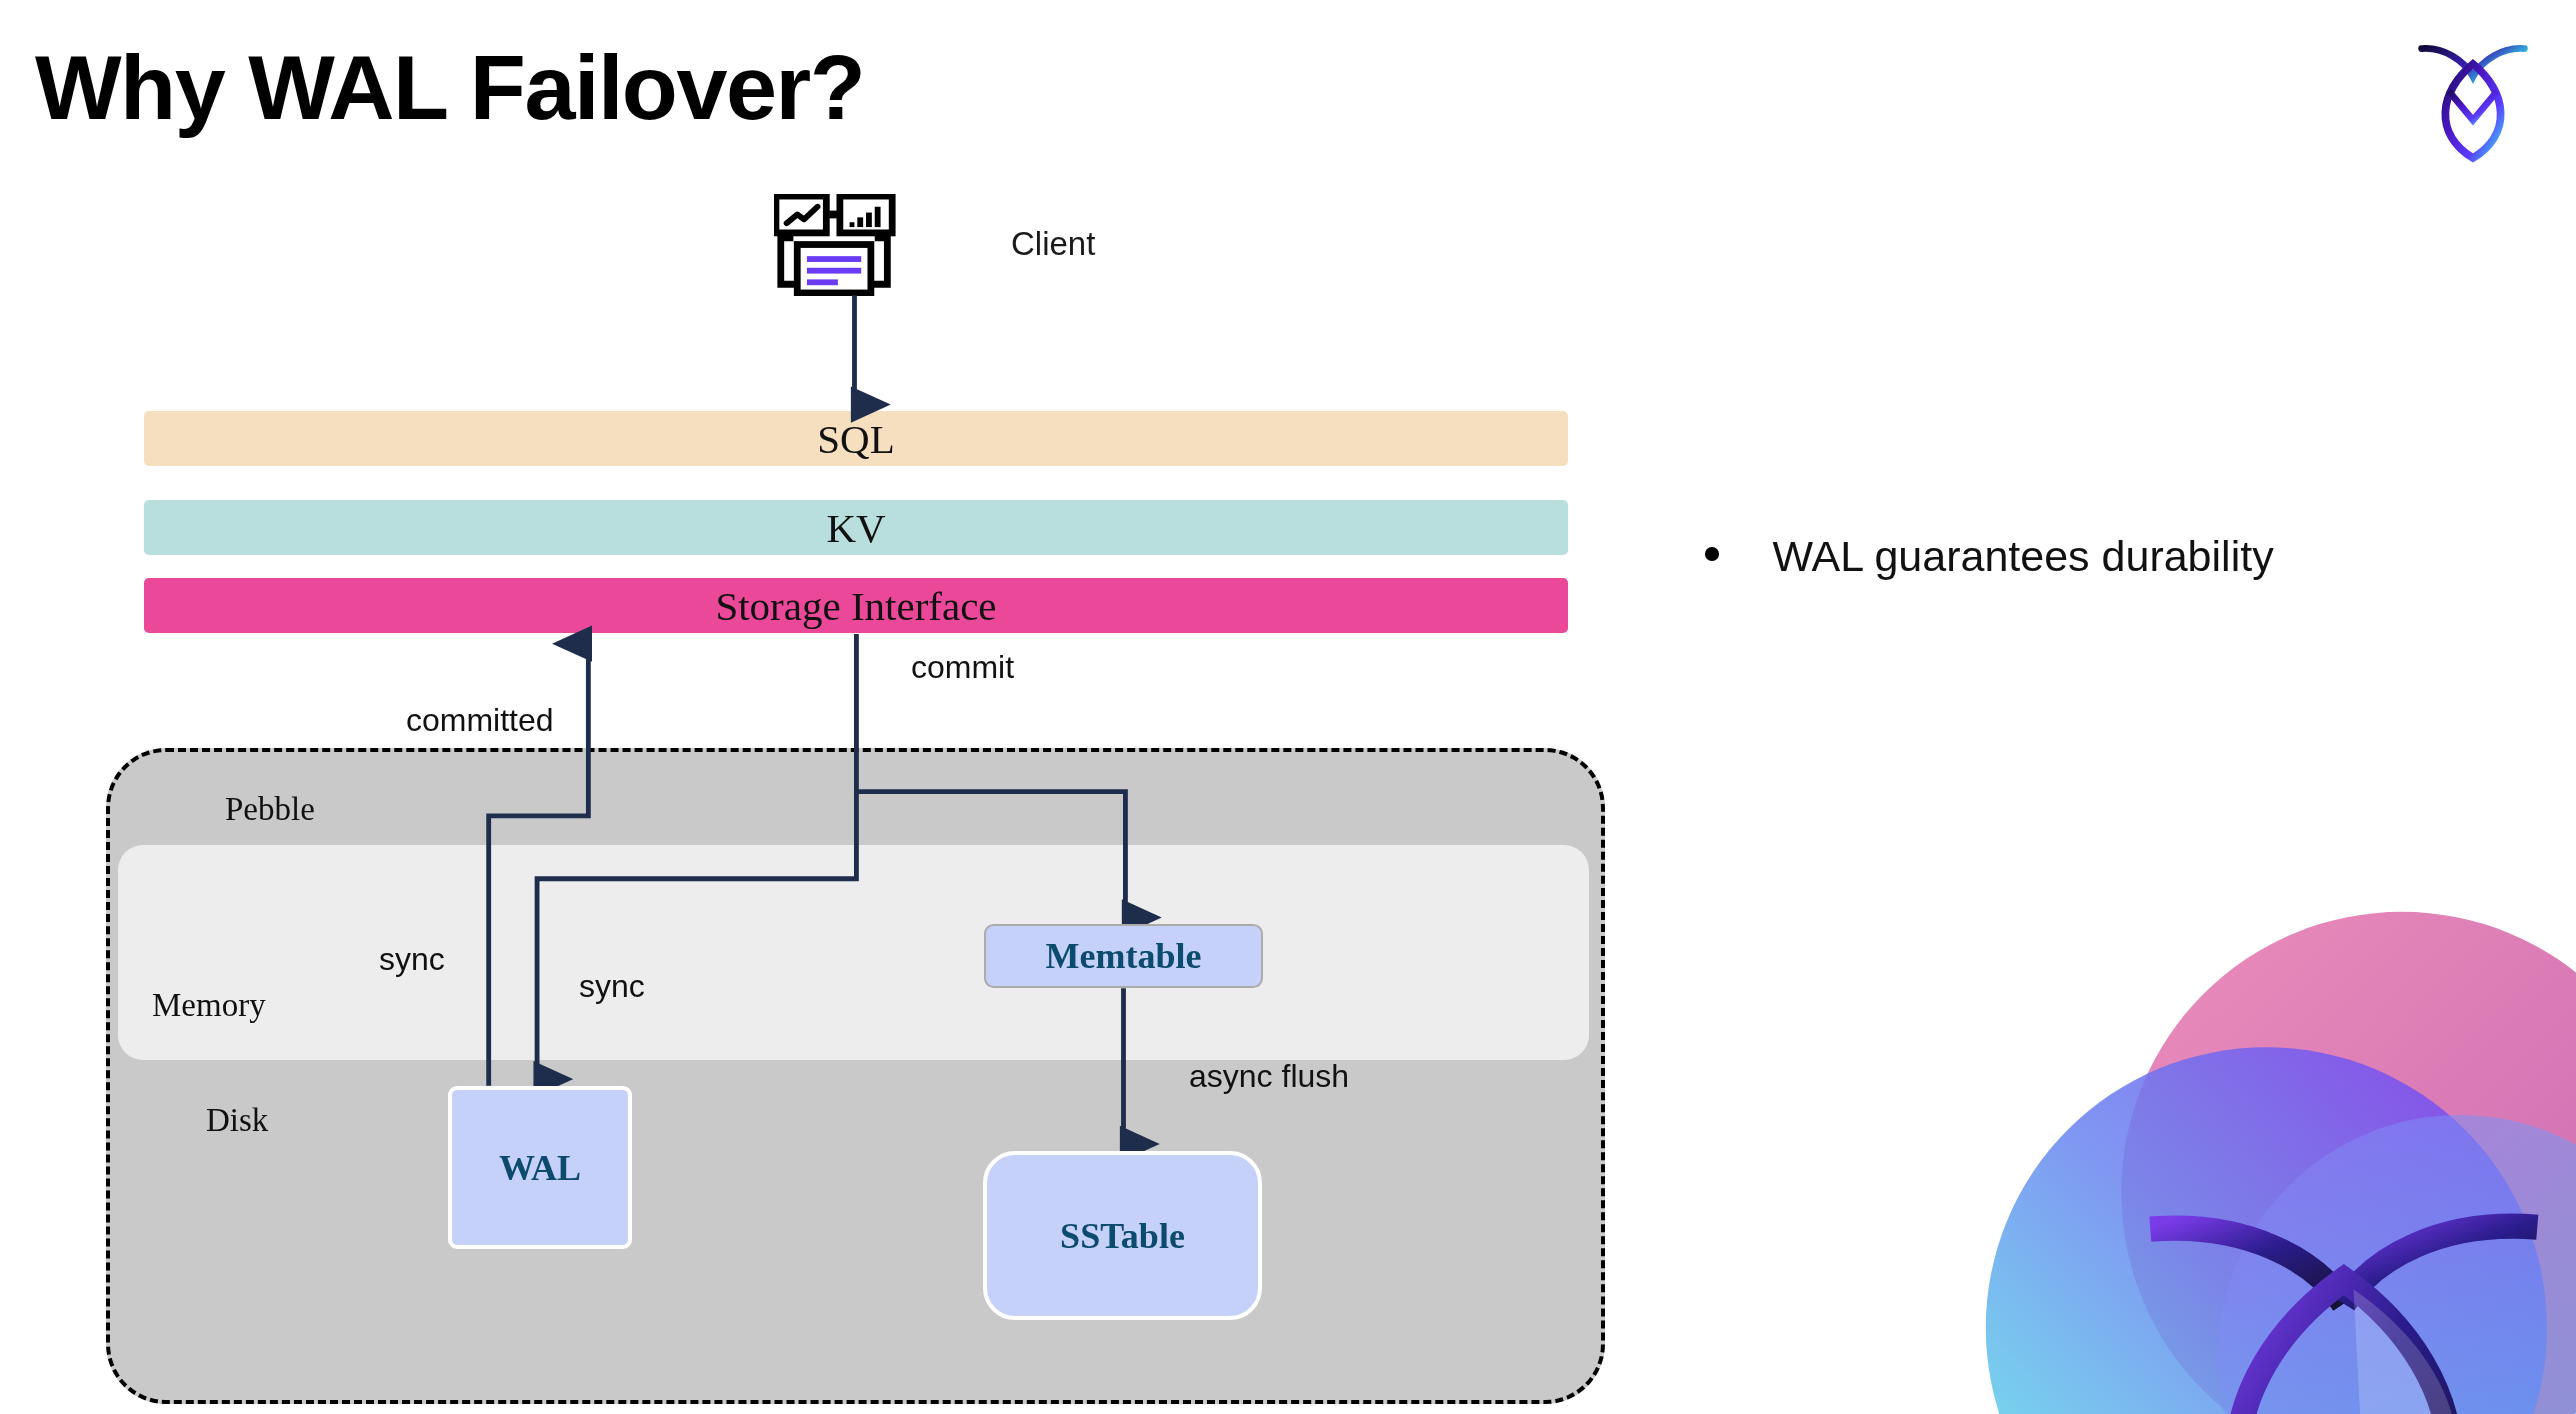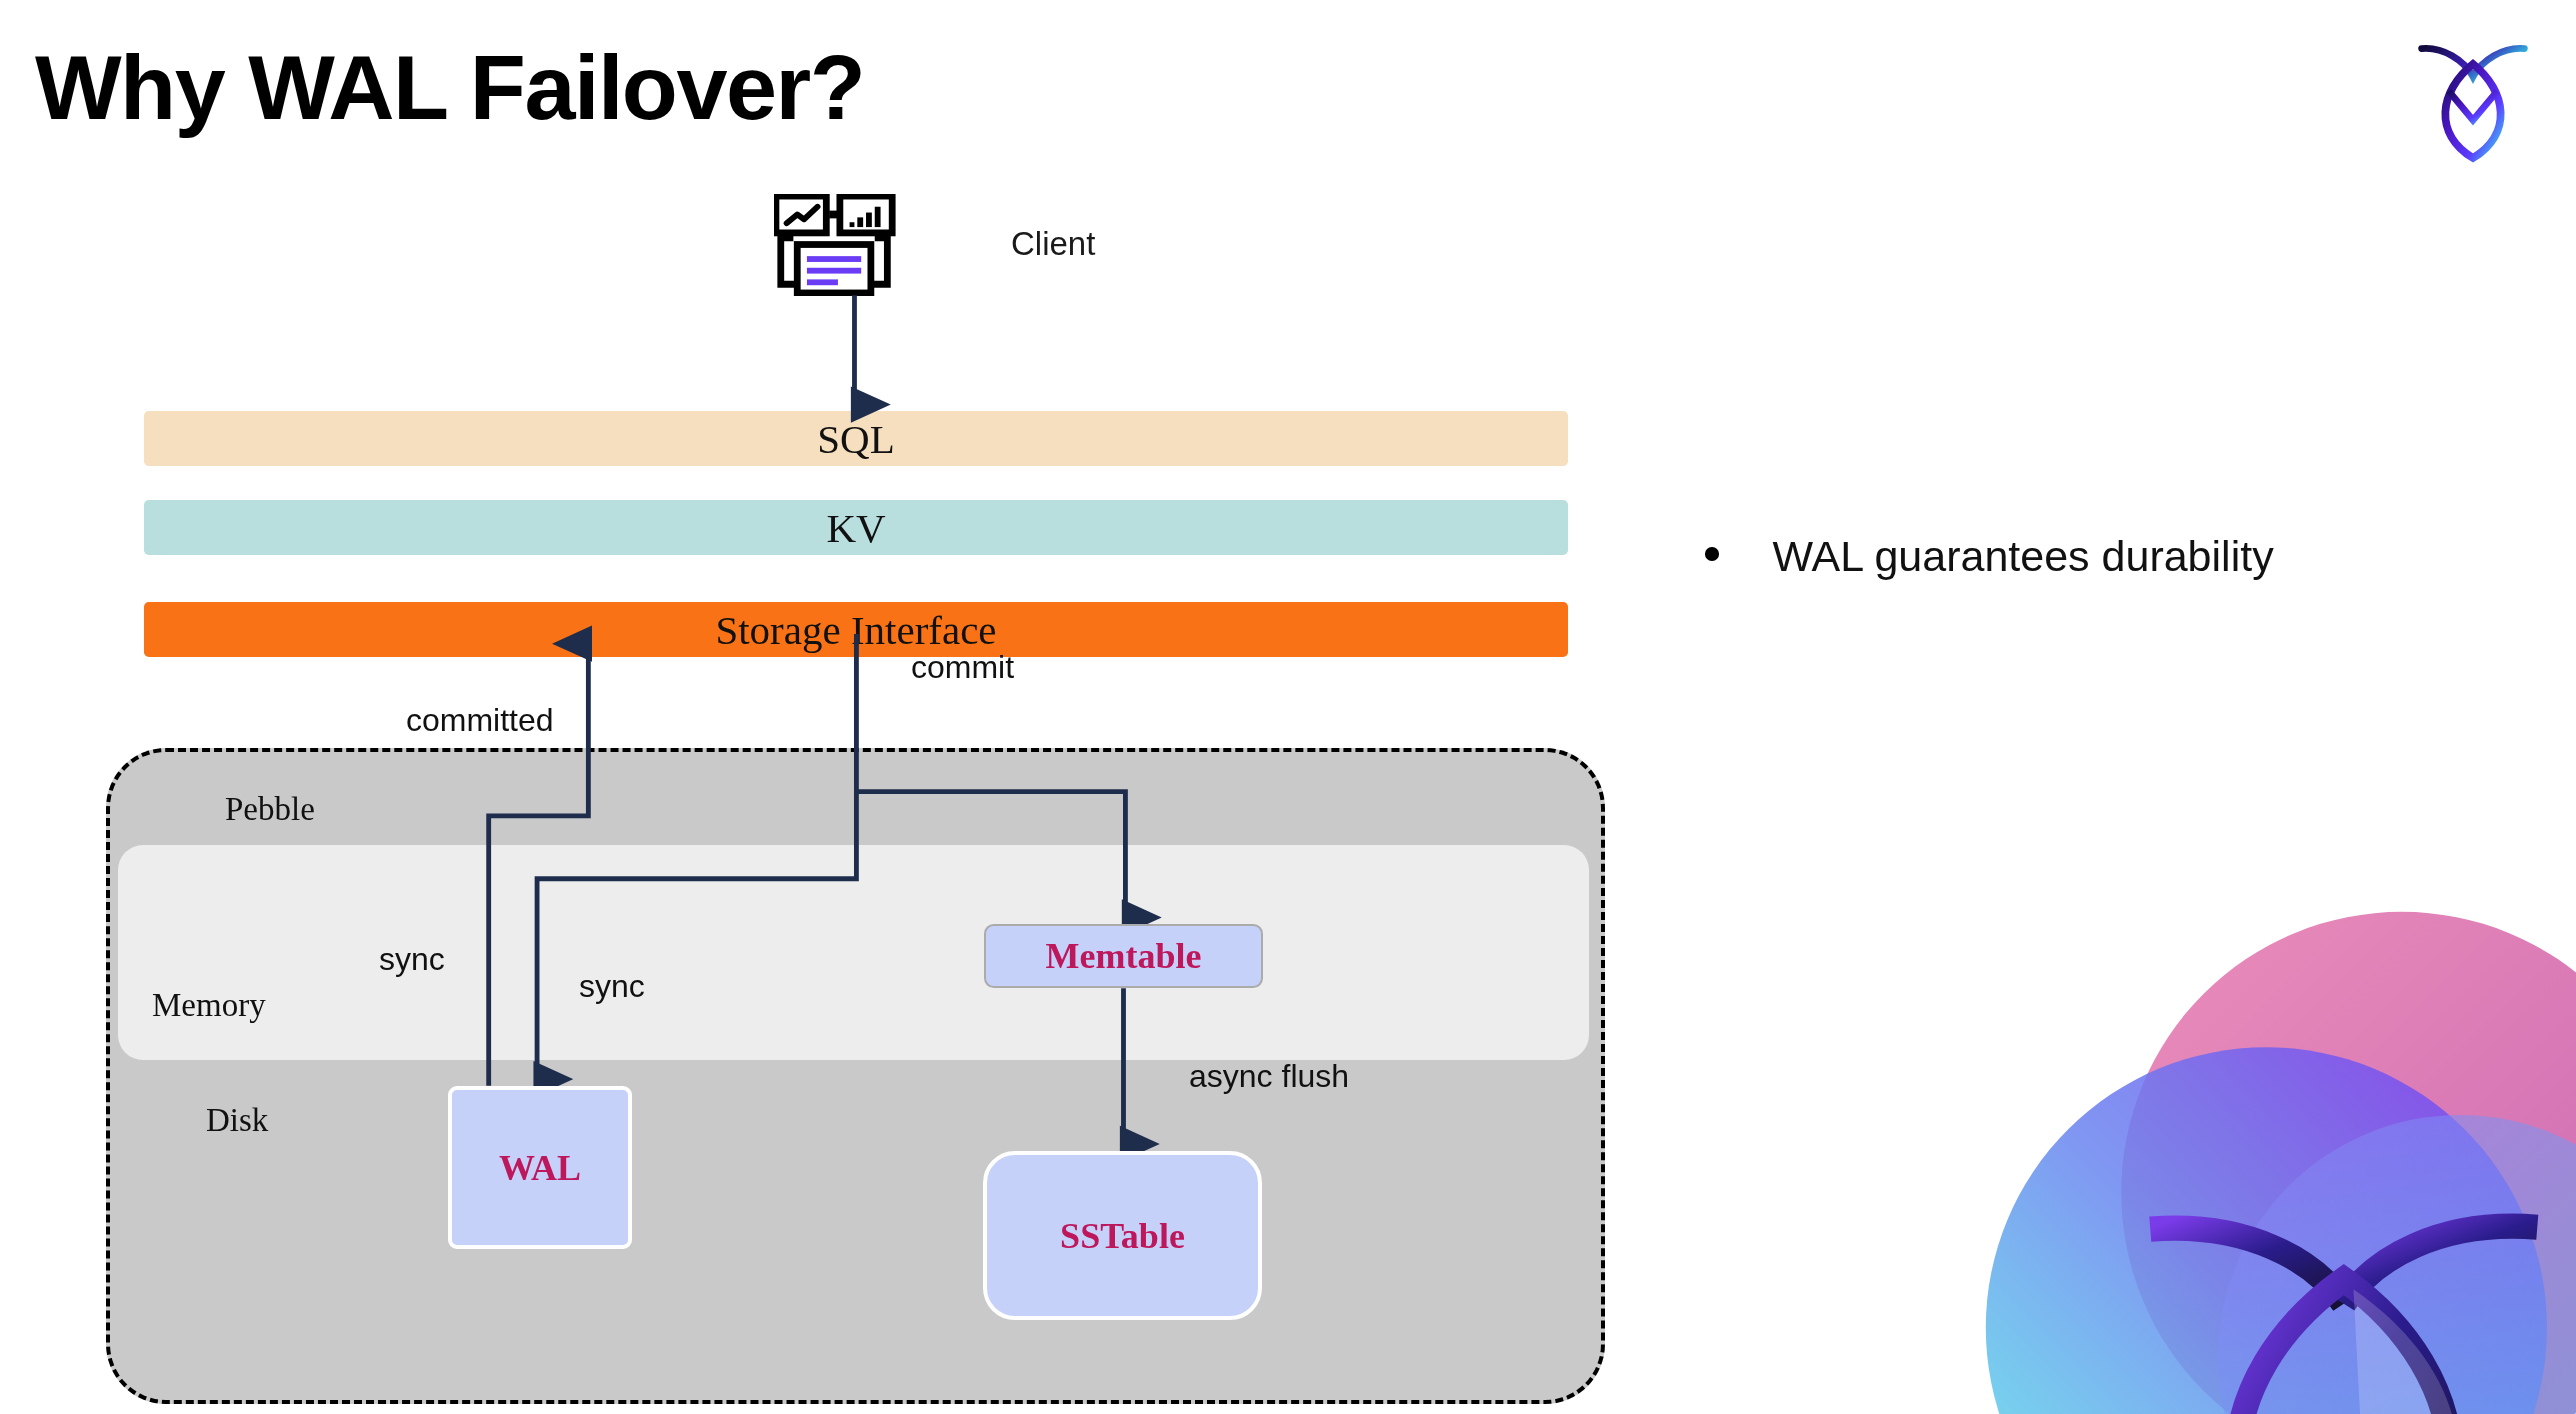--- a/index.html
+++ b/index.html
@@ -28,39 +28,39 @@
   .client-icon{position:absolute;left:774px;top:194px;width:155px;height:102px;}
   .client-label{position:absolute;left:1011px;top:225px;
      font-size:33px;color:#1a1a1a;font-family:"Liberation Sans",sans-serif;}
 
   
   .bar{position:absolute;left:144px;width:1424px;height:55px;border-radius:4.8px;
        display:flex;align-items:center;justify-content:center;
        font-family:"Liberation Serif",serif;font-size:41px;color:#111;}
   .bar-sql{top:411px;background:#F5DFBF;}
   .bar-kv{top:500px;background:#B9DEDE;}
-  .bar-si{top:578px;background:#f97316;margin-top:24px;}
+  .bar-si{top:578px;background:#ec4899;}
 
   
   .pebble{position:absolute;left:106px;top:748px;width:1499px;height:656px;
           background:#C9C9C9;border:4.8px dashed #000;border-radius:60px;
           box-sizing:border-box;}
   .memory{position:absolute;left:118px;top:845px;width:1471px;height:215px;
           background:#EDEDED;border-radius:25px;box-sizing:border-box;}
 
   .zone-label{position:absolute;font-family:"Liberation Serif",serif;
               font-size:33px;color:#111;}
   .lbl-pebble{left:225px;top:791px;}
   .lbl-memory{left:152px;top:987px;}
   .lbl-disk{left:206px;top:1102px;}
 
   
   .node{position:absolute;display:flex;align-items:center;justify-content:center;
         background:#C6D1FA;font-family:"Liberation Serif",serif;font-weight:bold;
-        color:#be185d;box-sizing:border-box;}
+        color:#0c4a6e;box-sizing:border-box;}
   .node-memtable{left:984px;top:924px;width:279px;height:64px;
         border:2.9px solid #ABABAB;border-radius:9.7px;font-size:36px;}
   .node-wal{left:448px;top:1086px;width:184px;height:163px;
         border:4.8px solid #ffffff;border-radius:9px;font-size:36px;}
   .node-sstable{left:983px;top:1151px;width:279px;height:169px;
         border:4.8px solid #ffffff;border-radius:32px;font-size:36px;}
 
   
   .edge-label{position:absolute;font-family:Liberation Sans, sans-serif;
               font-size:32px;color:#111;white-space:nowrap;}

